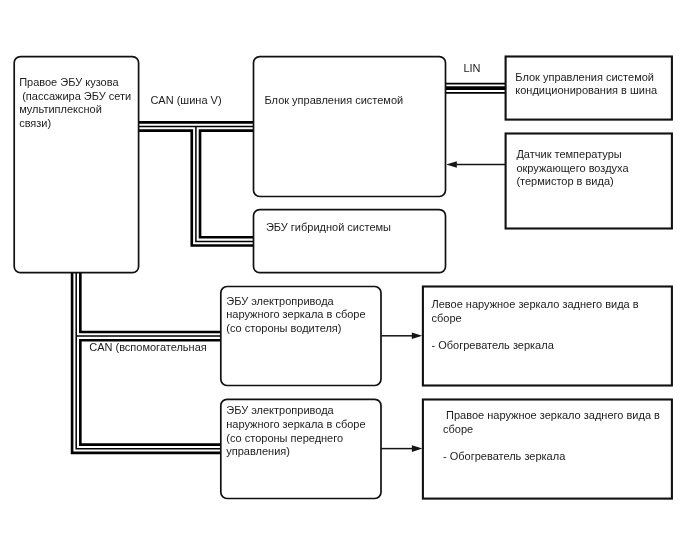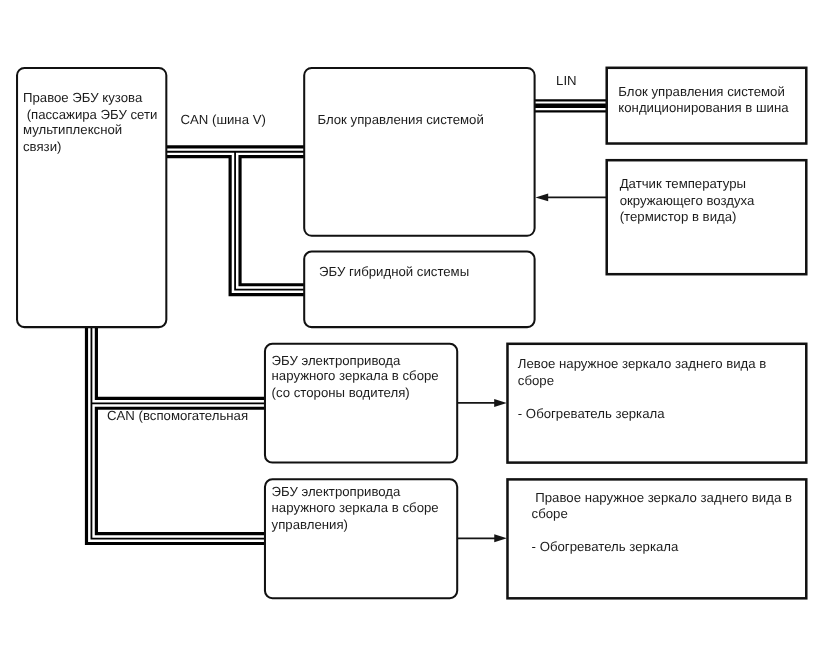--- a/index.html
+++ b/index.html
@@ -113,20 +113,21 @@
       <span class="tline">(со стороны водителя)</span>
     </div>
   </div>
   <div class="node" style="left:218px;top:397px;width:165px;height:104px;">
     <svg width="165" height="104" viewBox="0 0 165 104">
       <rect x="2.8" y="2.4" width="160.2" height="99.1" rx="6.2" fill="#ffffff" stroke="#111111" stroke-width="1.7"></rect>
     </svg>
     <div class="nodetext" style="left:8.3px;top:7.3px;">
       <span class="tline">ЭБУ электропривода</span>
       <span class="tline">наружного зеркала в сборе</span>
+      <span class="tline">(со стороны переднего</span>
       <span class="tline">управления)</span>
     </div>
   </div>
   <div class="node" style="left:503px;top:54px;width:172px;height:69px;">
     <svg width="172" height="69" viewBox="0 0 172 69">
       <rect x="2.6" y="2.5" width="166.3" height="63.1" fill="#ffffff" stroke="#111111" stroke-width="2.1"></rect>
     </svg>
     <div class="nodetext" style="left:12.3px;top:16.6px;">
       <span class="tline">Блок управления системой</span>
       <span class="tline">кондиционирования в шина</span>

